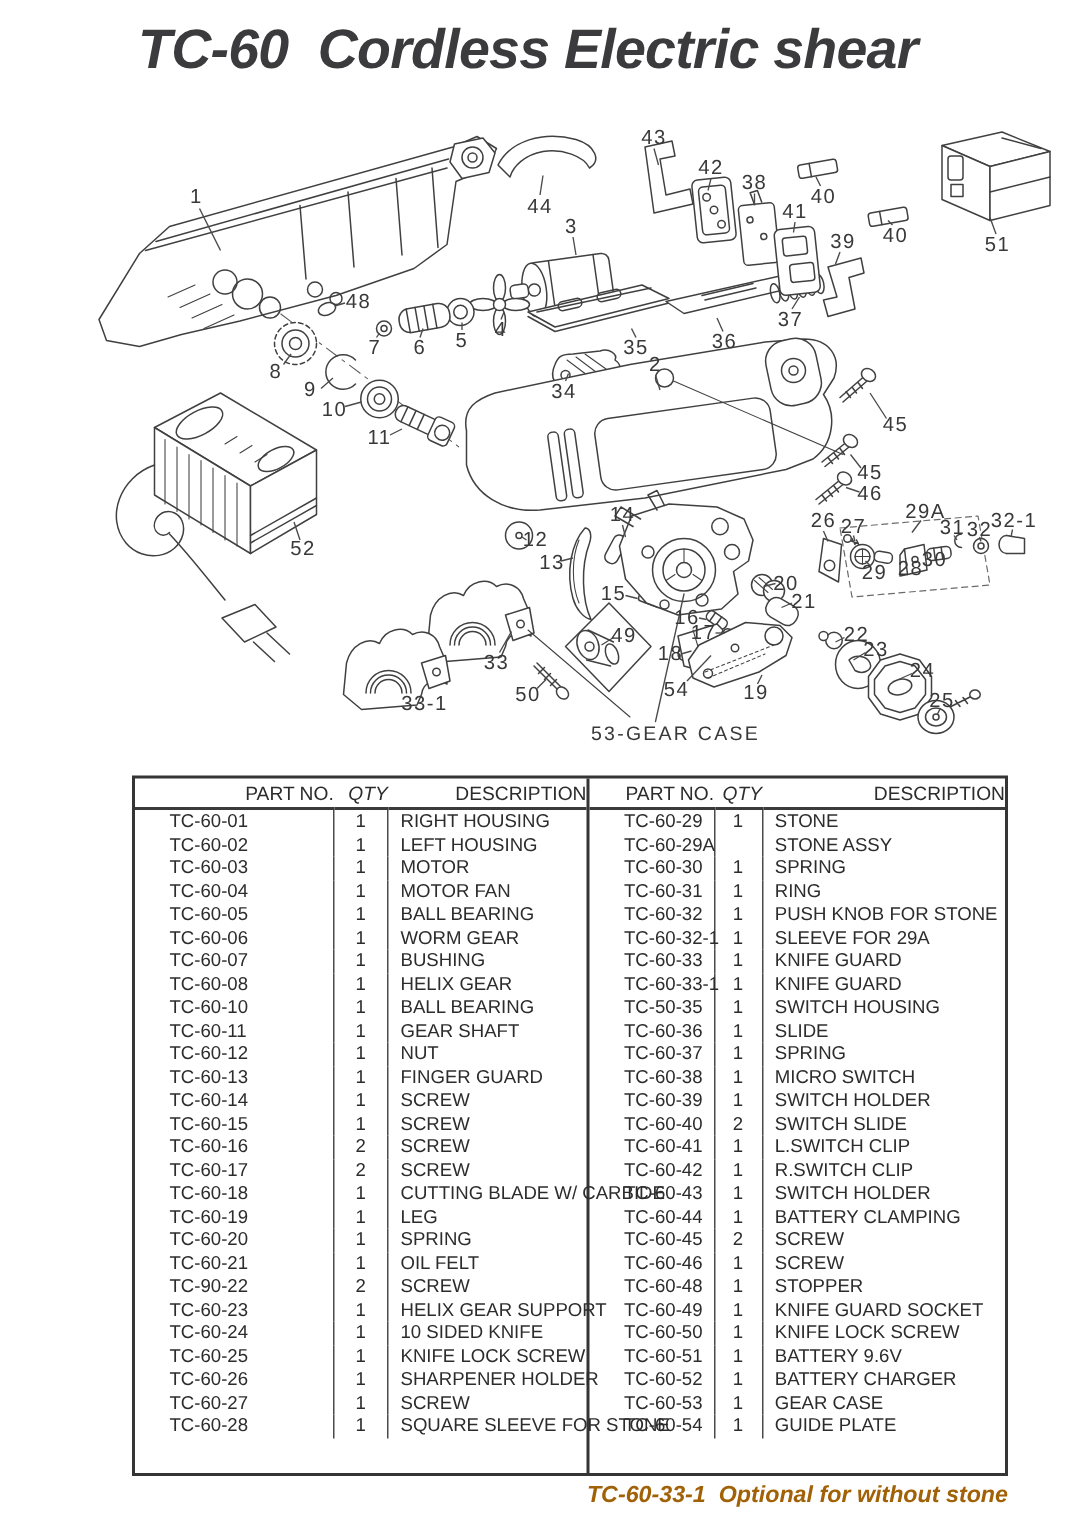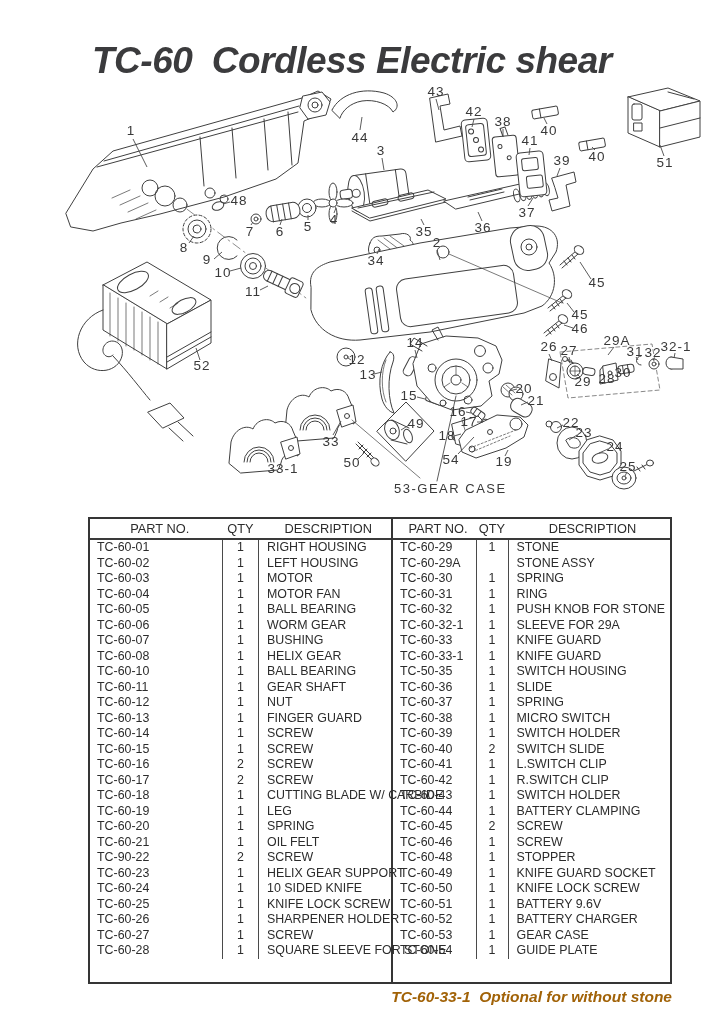--- a/index.html
+++ b/index.html
@@ -1,42 +1,42 @@
 <!DOCTYPE html>
 <html><head>
 <meta charset="utf-8">
 <style>
   html,body{margin:0;padding:0;background:#fff;}
   .page{position:relative;width:724px;height:1024px;background:#ffffff;overflow:hidden;
         font-family:"Liberation Sans",sans-serif;}
-  .title{position:absolute;left:92px;top:40px;font-size:37px;font-weight:bold;font-style:italic;
+  .title{position:absolute;left:92px;top:12px;font-size:37px;font-weight:bold;font-style:italic;
          color:#3b3b3d;letter-spacing:-0.5px;white-space:pre;}
   .diagram-svg{position:absolute;left:0;top:0;width:724px;height:514px;}
   .diagram-svg .art{stroke:#404040;stroke-width:1;fill:none;stroke-linejoin:round;stroke-linecap:round;}
   .diagram-svg .artf{fill:#ffffff;}
   .diagram-svg .thin{stroke-width:0.7;}
   .diagram-svg .callout{font-family:"Liberation Sans",sans-serif;font-size:13.5px;fill:#393939;
          letter-spacing:1px;text-anchor:middle;}
   .diagram-svg .leader{stroke:#4a4a4a;stroke-width:0.9;}
   .diagram-svg .gearcase{font-family:"Liberation Sans",sans-serif;font-size:13px;fill:#393939;
          letter-spacing:1.5px;}
   .diagram-svg .dashbox{stroke:#6a6a6a;stroke-width:0.8;stroke-dasharray:4 3;fill:none;}
   .diagram-svg .axis{stroke:#5a5a5a;stroke-width:0.7;stroke-dasharray:9 4 2 4;}
   .twrap{position:absolute;left:88px;top:517px;width:584px;height:467px;box-sizing:border-box;
          border:2px solid #353535;display:flex;background:#fff;}
   .thalf{box-sizing:border-box;}
   .thalf.left{width:303px;border-right:2px solid #353535;}
   .thalf.right{flex:1;}
   table.ptable{border-collapse:collapse;width:100%;table-layout:fixed;
          font-family:"Liberation Sans",sans-serif;font-size:12.4px;color:#2c2c2c;}
-  .ptable th{font-weight:normal;font-size:12.8px;text-align:center;border-bottom:2px solid #3a3a3a;
+  .ptable th{font-weight:normal;font-size:12.8px;text-align:right;border-bottom:2px solid #3a3a3a;
          padding:2px 0 2px 7px;height:15px;white-space:nowrap;}
-  .ptable th.h-qty{text-align:center;padding-left:0;}
+  .ptable th.h-qty{padding-left:0;font-style:italic;}
   .ptable td{height:15.5px;line-height:15.5px;padding:0;white-space:nowrap;overflow:visible;}
-  .ptable td.c-part{width:72px;padding-left:7px;border-right:1.2px solid #4a4a4a;}
+  .ptable td.c-part{width:72px;padding-left:23px;border-right:1.2px solid #4a4a4a;}
   .ptable td.c-qty{width:36px;text-align:center;border-right:1.2px solid #4a4a4a;}
   .ptable td.c-desc{padding-left:8px;}
   .thalf.right .ptable td.c-part{width:76px;}
   .thalf.right .ptable td.c-qty{width:32px;}
   .footer-note{position:absolute;right:52px;top:988px;font-size:15.5px;font-weight:bold;
          font-style:italic;color:#a16207;white-space:pre;}
 </style>
 </head>
 <body>
 

